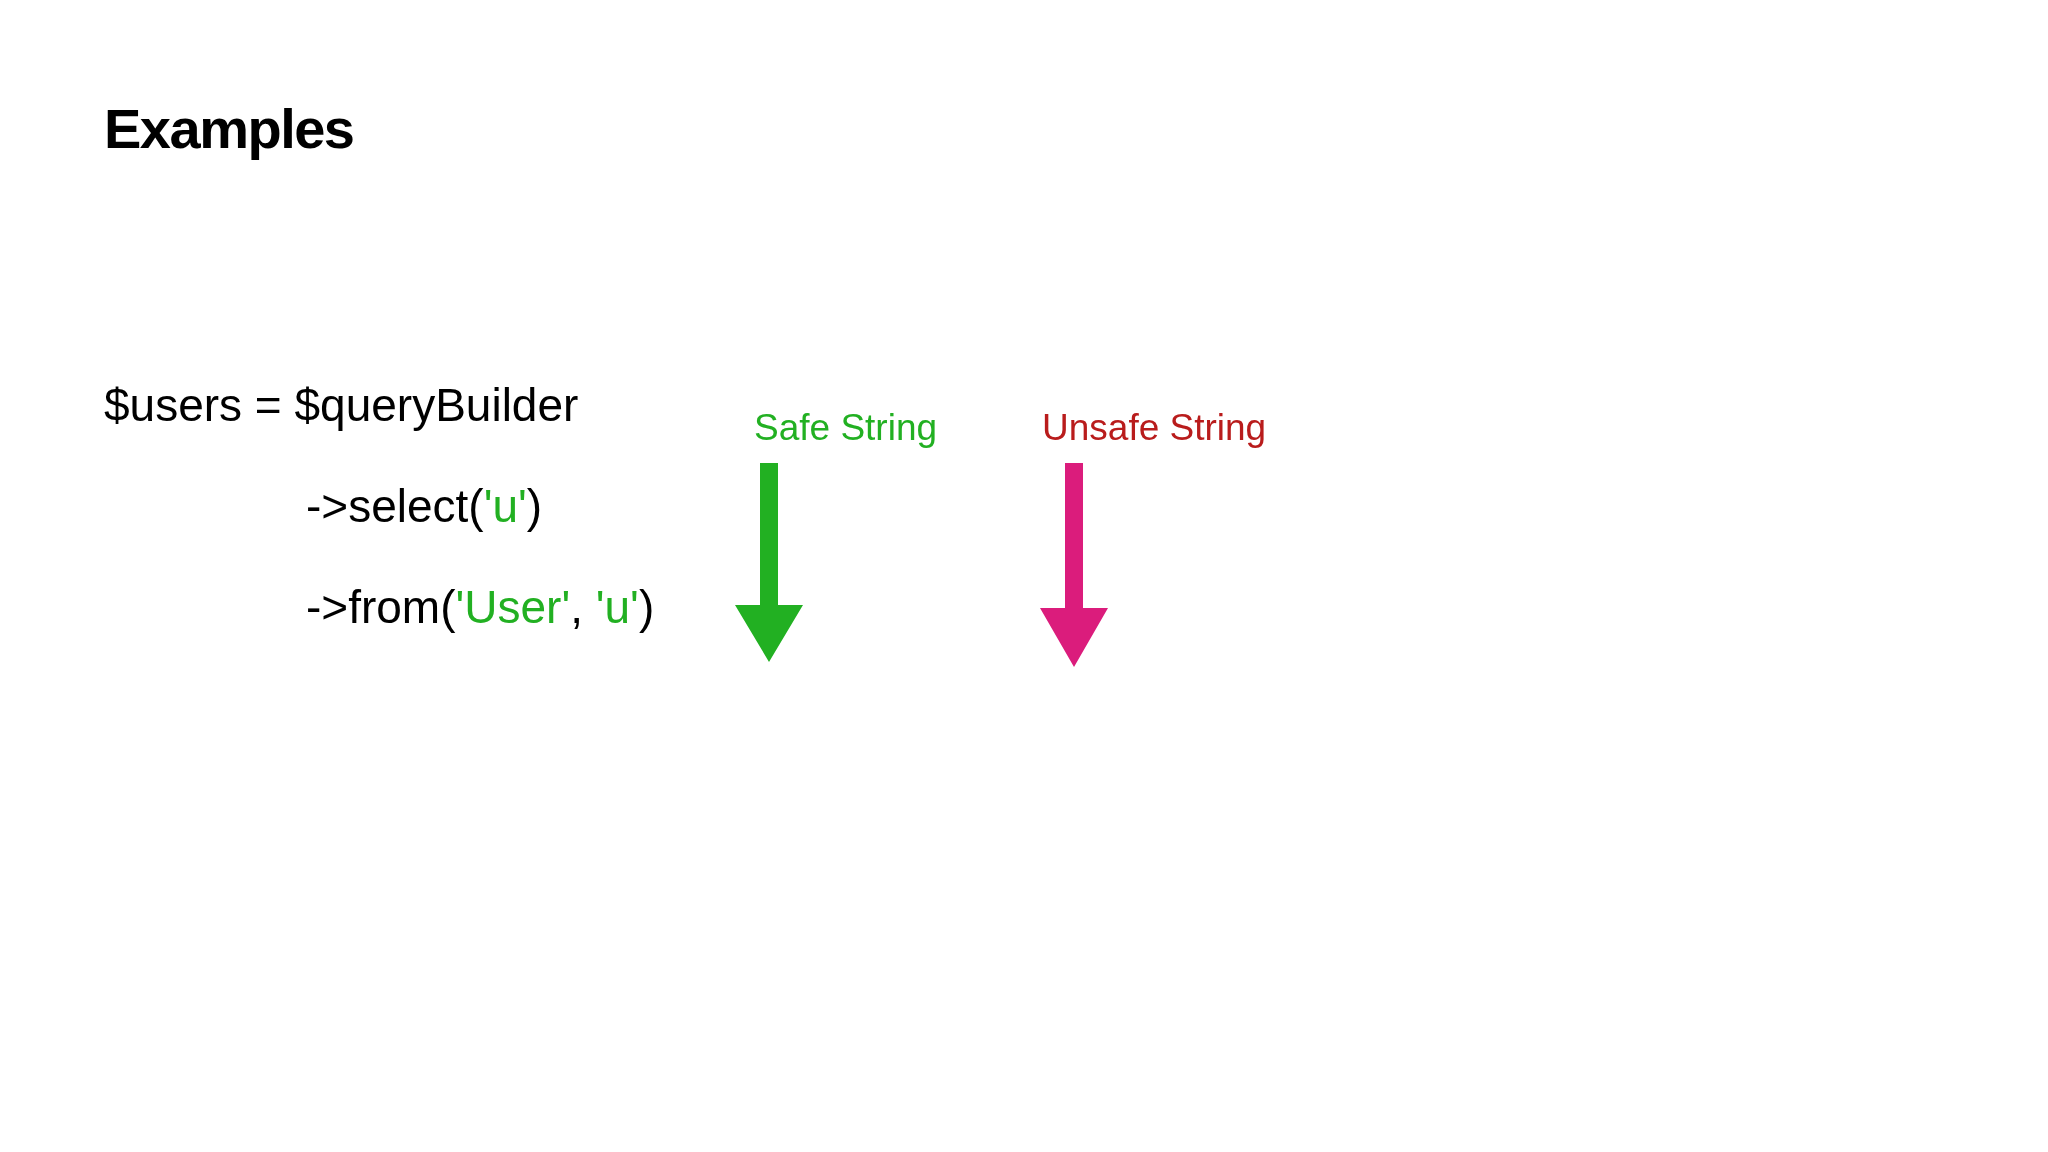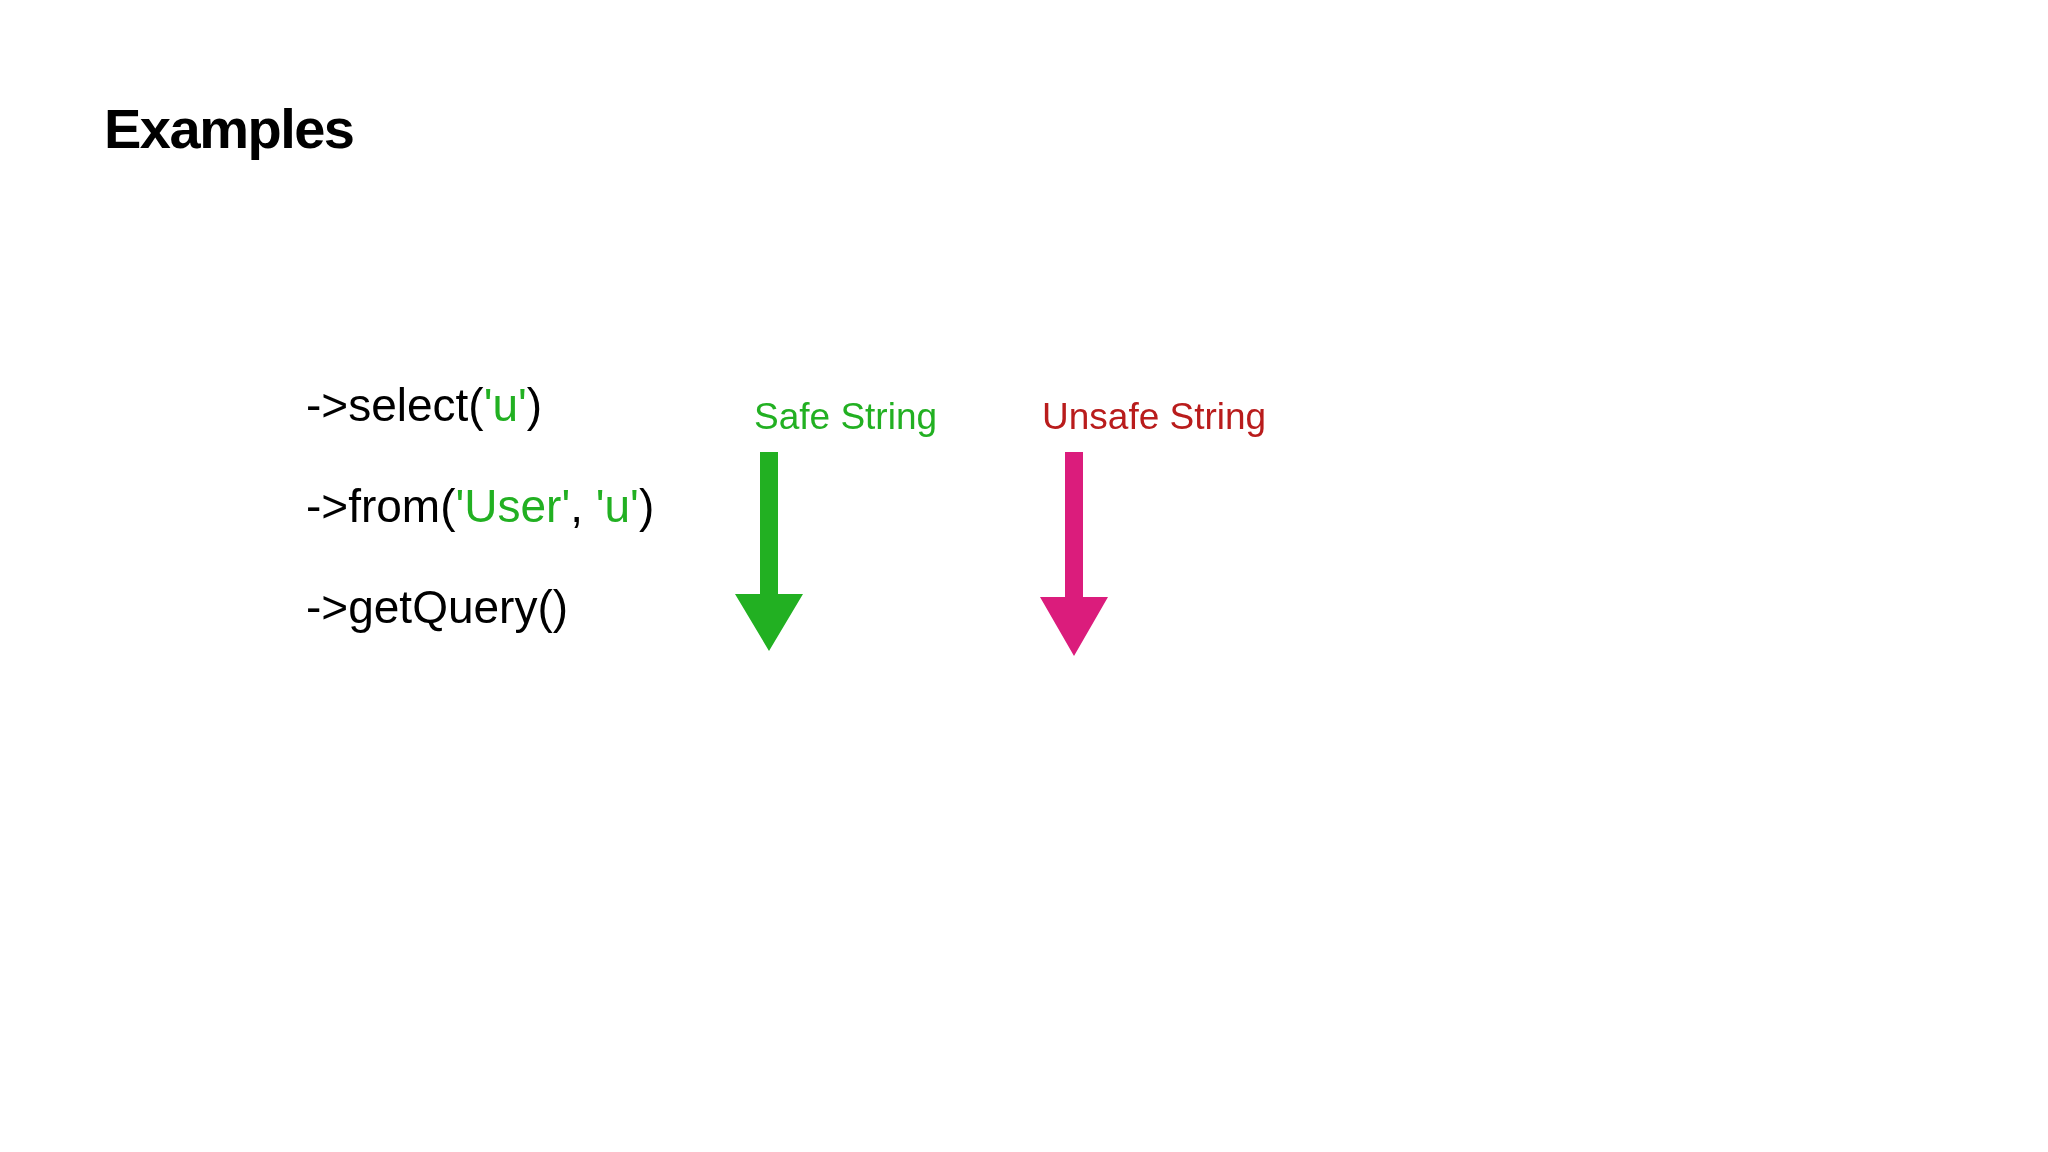--- a/index.html
+++ b/index.html
@@ -55,20 +55,21 @@
   }
   .tok-plain  { color: #000000; }
   .tok-safe   { color: #22B022; }
   .tok-unsafe { color: #DB1C7C; font-weight: bold; }
 
   
   .annotation-layer {
     position: absolute;
     inset: 0;
     pointer-events: none;
+    margin-top: 11px;
   }
   .annotation {
     position: absolute;
     pointer-events: auto;
   }
   .annotation-label {
     position: absolute;
     font-size: 37px;
     white-space: nowrap;
     line-height: 1;
@@ -85,23 +86,23 @@
   .ann-unsafe-arrow { left: 1038px; top: 452px; }
 </style>
 </head>
 <body style="background: rgb(255, 255, 255);">
 
 <div class="slide">
 
   <div class="slide-title">Examples</div>
 
   <div class="code-block" id="code-block">
+      <span class="code-line"><span class="tok-plain">$users = $queryBuilder</span></span>
       <span class="code-line indent"><span class="tok-plain">-&gt;select(</span><span class="tok-safe">'u'</span><span class="tok-plain">)</span></span>
       <span class="code-line indent"><span class="tok-plain">-&gt;from(</span><span class="tok-safe">'User'</span><span class="tok-plain">, </span><span class="tok-safe">'u'</span><span class="tok-plain">)</span></span>
-      <span class="code-line indent"><span class="tok-plain">-&gt;getQuery()</span></span>
     </div>
 
   <div class="annotation-layer">
 
     <div class="annotation ann-safe-label">
       <div class="annotation-label label-safe" style="position: static; color: rgb(34, 176, 34);">Safe String</div>
     </div>
     <div class="annotation ann-safe-arrow">
       <svg class="arrow-svg" width="72" height="200" viewBox="0 0 72 200">
         <path d="M27 0 H45 V142 H70 L36 199 L2 142 H27 Z" fill="#22B022"></path>

